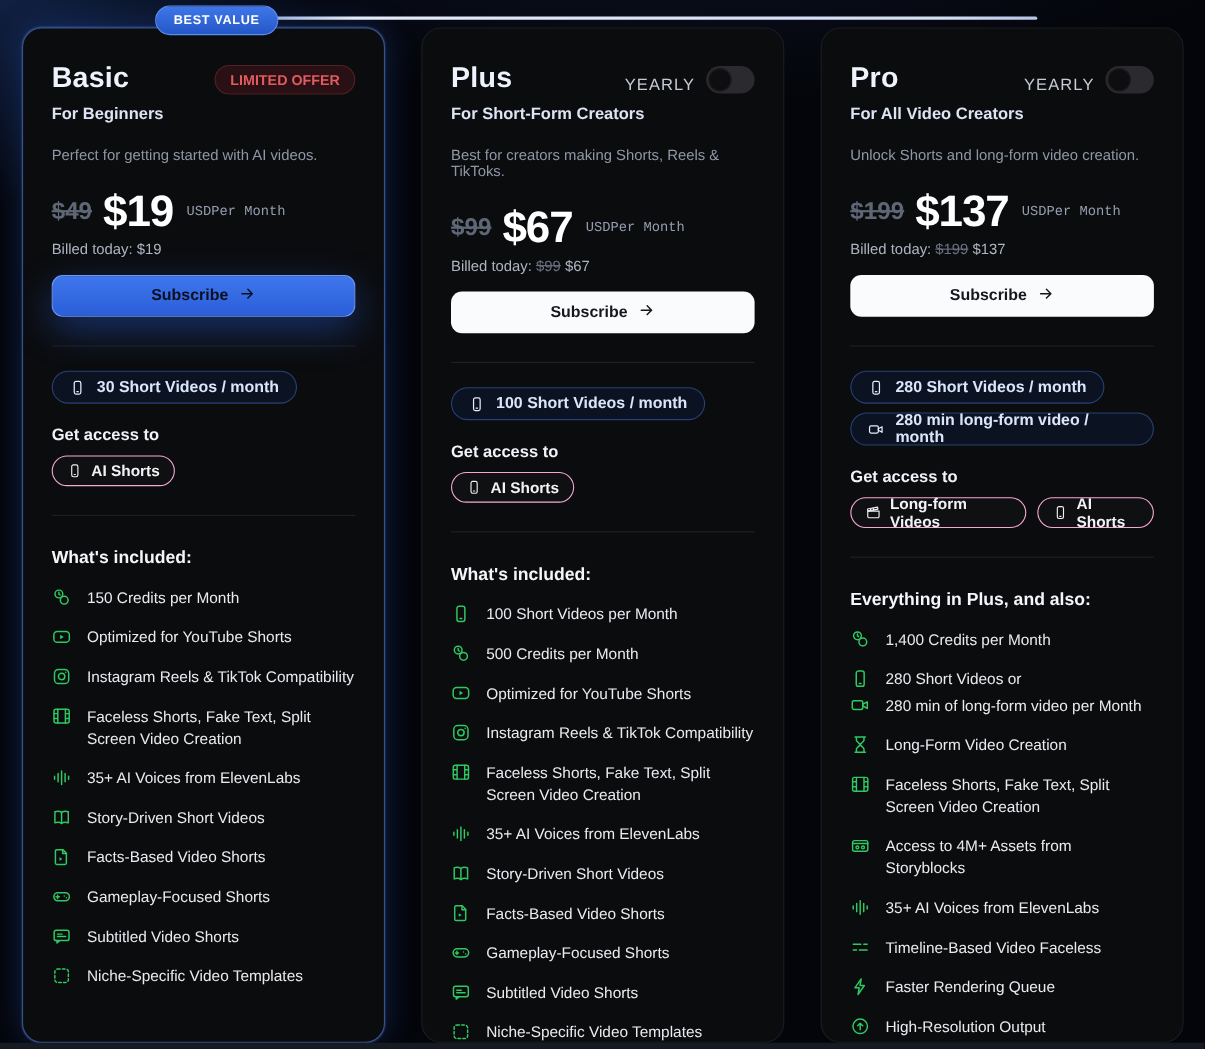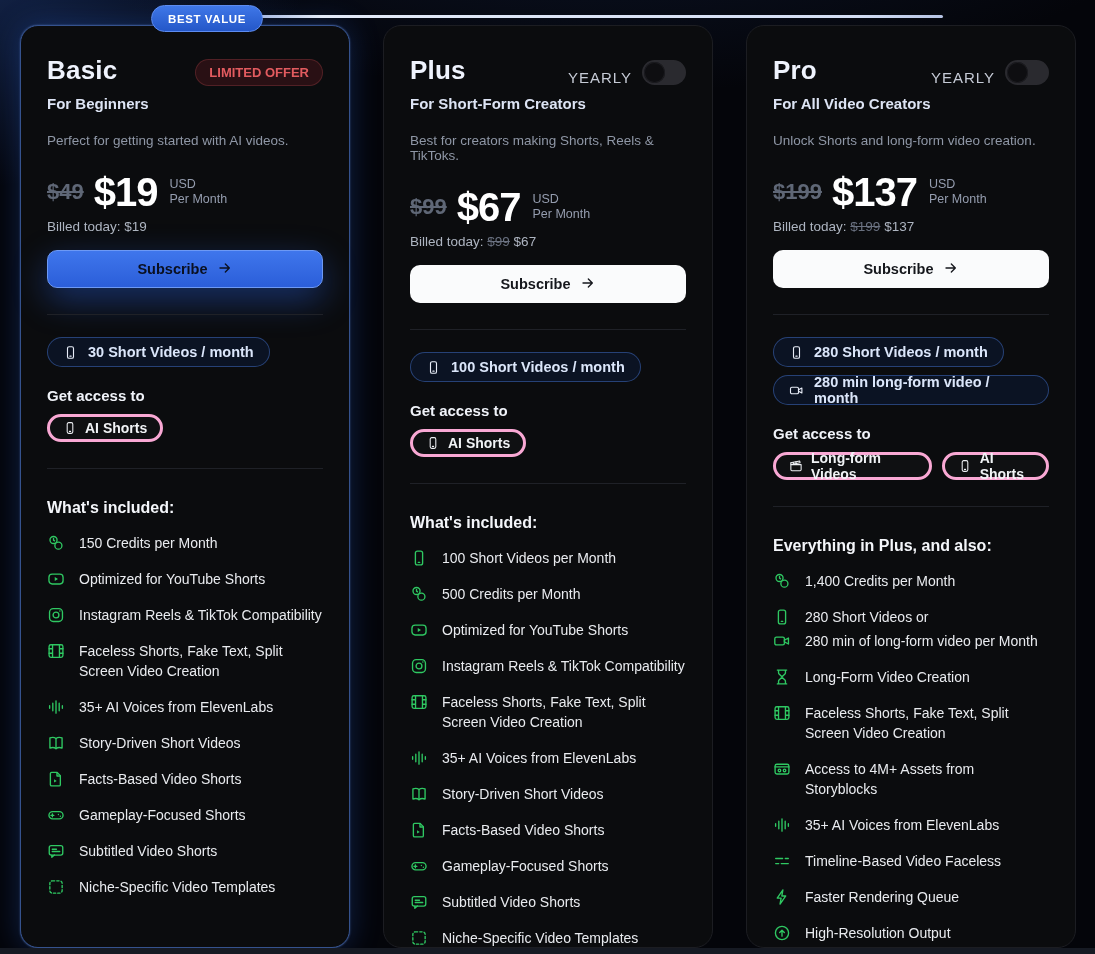--- a/index.html
+++ b/index.html
@@ -15,21 +15,21 @@
       radial-gradient(620px 430px at -6% -8%, rgba(43,86,176,.50), transparent 62%),
       radial-gradient(900px 320px at 55% -12%, rgba(26,46,92,.38), transparent 65%),
       #04050a;
   }
   .top-line {
     position:absolute; left:237px; top:15px; width:706px; height:2.5px; border-radius:2px;
     background:linear-gradient(90deg,#93a9dc,#e3eaf8 12%,#d3ddf3 88%,#b6c3e4);
     z-index:3;
   }
   .best-value-badge {
-    position:absolute; left:151px; top:5px; height:27px; padding:0 16px;
+    position:absolute; left:141px; top:5px; height:27px; padding:0 16px;
     display:flex; align-items:center; z-index:4;
     background:linear-gradient(180deg,#3f77e8,#2457c8);
     border:1px solid #5d8cf0; border-radius:14px;
     color:#fff; font-size:11.5px; font-weight:800; letter-spacing:.6px;
   }
   .cards {
     position:absolute; left:20px; top:25px; display:flex; gap:33px;
   }
   .card {
     width:330px; height:923px; border-radius:18px;
@@ -54,21 +54,21 @@
   }
   .toggle .knob {
     position:absolute; left:2px; top:2px; width:21px; height:21px; border-radius:50%;
     background:#0e0e11; box-shadow:inset 0 0 0 1px #1c1c20;
   }
   .audience { margin-top:9px; font-size:15px; font-weight:600; color:#dde4f4; }
   .desc { margin-top:21px; font-size:13.5px; color:#8f97a6; }
   .price-row { margin-top:22px; display:flex; align-items:center; gap:10px; height:44px; }
   .old-price { font-size:22px; font-weight:700; color:#5f6776; text-decoration:line-through; }
   .new-price { font-size:40px; font-weight:800; color:#ffffff; letter-spacing:-1px; }
-  .price-meta { display:flex; flex-direction:column; justify-content:center; margin-left:2px; }
+  .price-meta { display:flex; flex-direction:row; justify-content:center; margin-left:2px;font-family:Liberation Mono, monospace; }
   .price-meta span { font-size:12.5px; color:#959daf; line-height:15px; }
   .billed { margin-top:5px; font-size:13.5px; color:#aeb5c1; height:17px; }
   .billed .struck { text-decoration:line-through; color:#6a7180; }
   .subscribe {
     margin-top:14px; width:100%; height:38px; border-radius:10px;
     display:flex; align-items:center; justify-content:center; gap:9px;
     font-family:inherit; font-size:14.5px; font-weight:600; cursor:pointer;
   }
   .subscribe.blue {
     background:linear-gradient(180deg,#3f76ec,#2b5ed9);
@@ -82,21 +82,21 @@
   .quota-pill {
     display:flex; align-items:center; gap:10px; height:30px; padding:0 15px;
     border-radius:15px; border:1px solid rgba(62,104,190,.55); background:rgba(12,21,39,.85);
     color:#dbe6fa; font-size:14.5px; font-weight:700;
   }
   .quota-pill .ic svg { width:15px; height:15px; display:block; color:#e8edf8; }
   .access-heading { margin-top:20px; font-size:15px; font-weight:700; color:#f0f3f9; height:18px; }
   .access-pills { margin-top:9px; display:flex; gap:10px; }
   .access-pill {
     display:flex; align-items:center; gap:8px; height:28px; padding:0 13px;
-    border-radius:14px; border:3px solid #f9a8d4; background:rgba(255,255,255,.02);
+    border-radius:14px; border:1px solid #f9a8d4; background:rgba(255,255,255,.02);
     color:#f1f3f6; font-size:14px; font-weight:600;
   }
   .access-pill .ic svg { width:14px; height:14px; display:block; color:#eef0f4; }
   .included-heading { margin-top:30px; font-size:16px; font-weight:700; color:#f4f6fa; height:20px; }
   .features { margin-top:14px; }
   .feature { display:flex; gap:14px; margin-bottom:16px; align-items:flex-start; }
   .feature.tight { margin-top:-12px; }
   .feature .ic { flex:0 0 auto; margin-top:1px; }
   .feature .ic svg { width:18px; height:18px; display:block; color:#2fc862; }
   .feature .txt { font-size:14px; line-height:20px; color:#e9ebef; }

